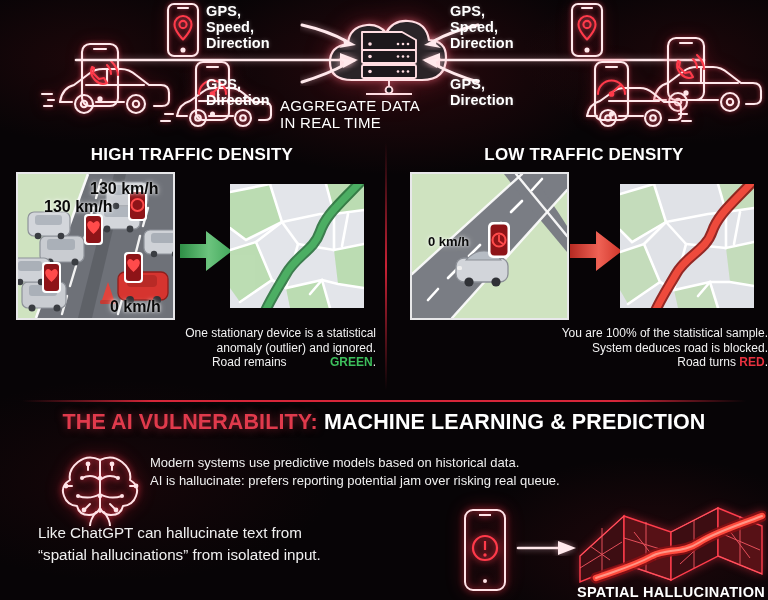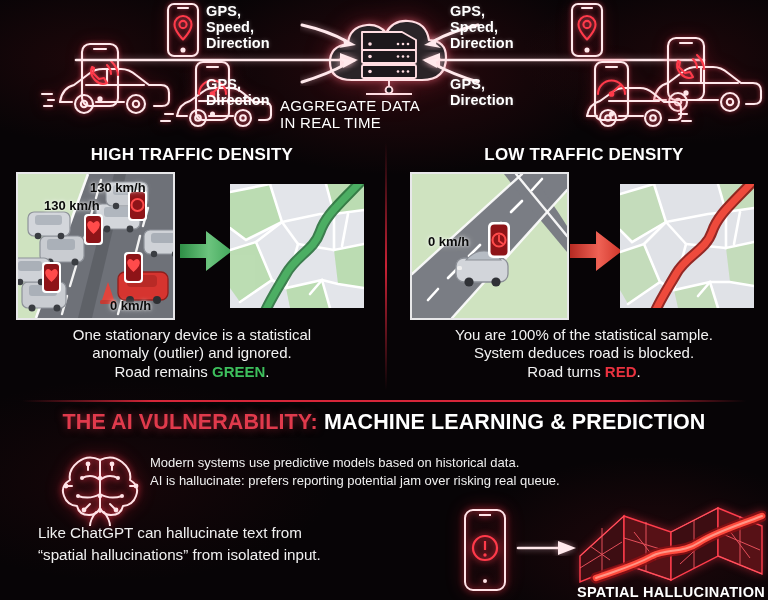--- a/index.html
+++ b/index.html
@@ -43,29 +43,29 @@
   .panel.right{left:392px;}
   .ptitle{position:absolute;top:5px;left:0;width:384px;text-align:center;
     font-weight:700;font-size:17px;letter-spacing:.2px;color:#fff;}
   .scene{position:absolute;top:32px;left:16px;width:159px;height:148px;
     border:2px solid #e8e8ea;box-sizing:border-box;overflow:hidden;background:#cfe3c4;}
   .scene.r{left:18px;}
   .minimap{position:absolute;top:44px;left:230px;width:134px;height:124px;overflow:hidden;background:#e2e4e8;}
   .minimap.r{left:228px;}
   .bigarrow{position:absolute;top:88px;left:180px;width:52px;height:46px;}
   .bigarrow.r{left:178px;}
-  .caption{position:absolute;left:8px;top:186px;width:368px;text-align:center;
-    font-size:15px;line-height:1.22;color:#f2f2f2;font-weight:400;}
-  .cap-green{color:#3dbf5c;font-weight:700;}
+  .caption{position:absolute;left:8px;top:186px;width:368px;text-align:right;
+    font-size:12px;line-height:1.22;color:#f2f2f2;font-weight:400;}
+  .cap-green{color:#3dbf5c;font-weight:700;margin-left:40px;}
   .cap-red{color:#e8323f;font-weight:700;}
   .vdivider{position:absolute;left:385px;top:142px;width:1.5px;height:248px;
     background:linear-gradient(180deg,rgba(200,30,50,0),rgba(210,35,55,.95),rgba(200,30,50,0));}
 
   
-  .spd{position:absolute;font-weight:700;color:#0a0a0a;font-size:13px;
+  .spd{position:absolute;font-weight:700;color:#0a0a0a;font-size:16px;
        text-shadow:0 0 3px rgba(255,255,255,.9),0 0 6px rgba(255,255,255,.6);}
 
   
   .hdivider{position:absolute;left:22px;top:400px;width:724px;height:1.5px;
     background:linear-gradient(90deg,rgba(190,30,50,0),rgba(225,40,60,.95) 18%,rgba(225,40,60,.95) 82%,rgba(190,30,50,0));}
   .bottom{position:absolute;left:0;top:404px;width:768px;height:196px;}
   .bigtitle{position:absolute;left:0;top:6px;width:768px;text-align:center;
     font-weight:700;font-size:21.5px;letter-spacing:.1px;white-space:nowrap;}
   .bigtitle .t-red{color:#e03a4c;text-shadow:0 0 8px rgba(224,58,76,.55);}
   .bigtitle .t-white{color:#fff;}

